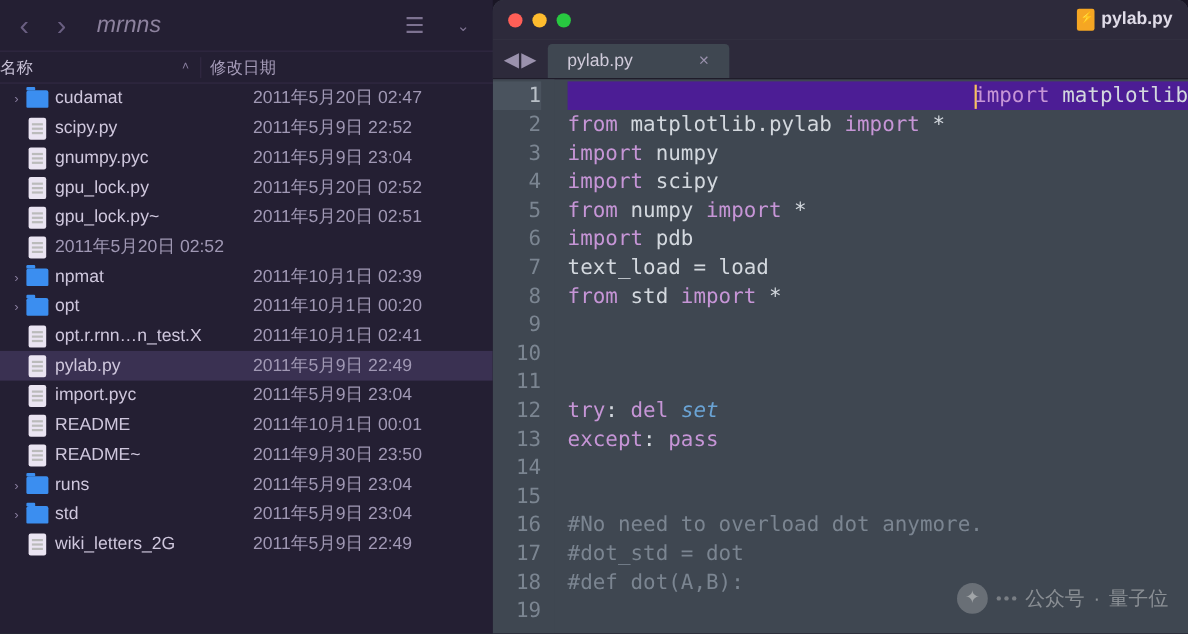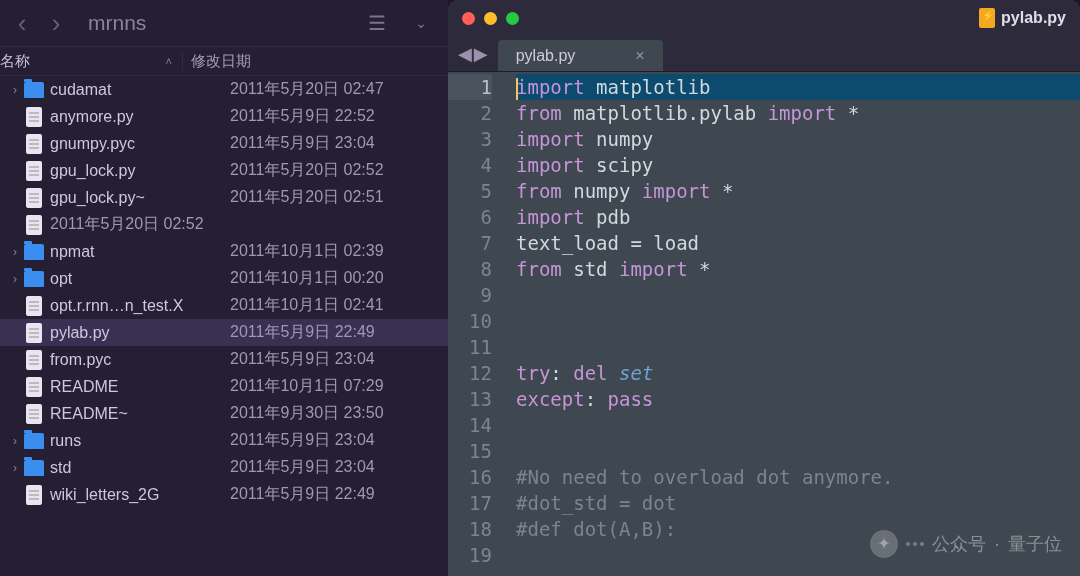--- a/index.html
+++ b/index.html
@@ -25,20 +25,21 @@
 }
 .nav-arrow {
   width: 16px; height: 20px;
   color: #6a5f82;
   display: flex; align-items: center; justify-content: center;
   font-size: 26px; font-weight: 200;
 }
 .fp-title {
   color: #8d829e; font-size: 21px; font-weight: 400;
   margin-left: 6px;
+  font-style: italic;
 }
 .fp-spacer { flex: 1; }
 .fp-tool {
   color: #7d7291; font-size: 20px;
   width: 26px; text-align: center;
 }
 
 .fp-header {
   height: 30px;
   display: flex; align-items: center;
@@ -177,21 +178,21 @@
 }
 .gutter div { height: 26px; }
 .gutter .current { background: #4a535e; color: #b9c0c8; }
 .code {
   flex: 1;
   padding: 2px 0 0 12px;
   color: #d3d8de;
   position: relative;
 }
 .code-line { height: 26px; white-space: pre; }
-.code-line.current { background: #0c4a6e; }
+.code-line.current { background: #4c1d95; text-align: right; }
 .cursor {
   display: inline-block; width: 2px; height: 22px;
   background: #f8c25e; vertical-align: middle;
   margin-right: -2px;
 }
 .kw-import { color: #c695d6; }
 .kw-from { color: #c695d6; }
 .kw-try { color: #c695d6; }
 .kw-except { color: #c695d6; }
 .kw-del { color: #c695d6; }
@@ -243,21 +244,21 @@
   <div class="fp-list" id="fp-list">
       <div class="fp-row">
         <span class="disclosure">›</span>
         <span class="folder-icon"></span>
         <span class="fp-name">cudamat</span>
         <span class="fp-date">2011年5月20日 02:47</span>
       </div>
       <div class="fp-row">
         <span class="no-disc"></span>
         <span class="file-icon"></span>
-        <span class="fp-name">anymore.py</span>
+        <span class="fp-name">scipy.py</span>
         <span class="fp-date">2011年5月9日 22:52</span>
       </div>
       <div class="fp-row">
         <span class="no-disc"></span>
         <span class="file-icon"></span>
         <span class="fp-name">gnumpy.pyc</span>
         <span class="fp-date">2011年5月9日 23:04</span>
       </div>
       <div class="fp-row">
         <span class="no-disc"></span>
@@ -296,28 +297,28 @@
       </div>
       <div class="fp-row selected">
         <span class="no-disc"></span>
         <span class="file-icon"></span>
         <span class="fp-name">pylab.py</span>
         <span class="fp-date">2011年5月9日 22:49</span>
       </div>
       <div class="fp-row">
         <span class="no-disc"></span>
         <span class="file-icon"></span>
-        <span class="fp-name">from.pyc</span>
+        <span class="fp-name">import.pyc</span>
         <span class="fp-date">2011年5月9日 23:04</span>
       </div>
       <div class="fp-row">
         <span class="no-disc"></span>
         <span class="file-icon"></span>
         <span class="fp-name">README</span>
-        <span class="fp-date">2011年10月1日 07:29</span>
+        <span class="fp-date">2011年10月1日 00:01</span>
       </div>
       <div class="fp-row">
         <span class="no-disc"></span>
         <span class="file-icon"></span>
         <span class="fp-name">README~</span>
         <span class="fp-date">2011年9月30日 23:50</span>
       </div>
       <div class="fp-row">
         <span class="disclosure">›</span>
         <span class="folder-icon"></span>

